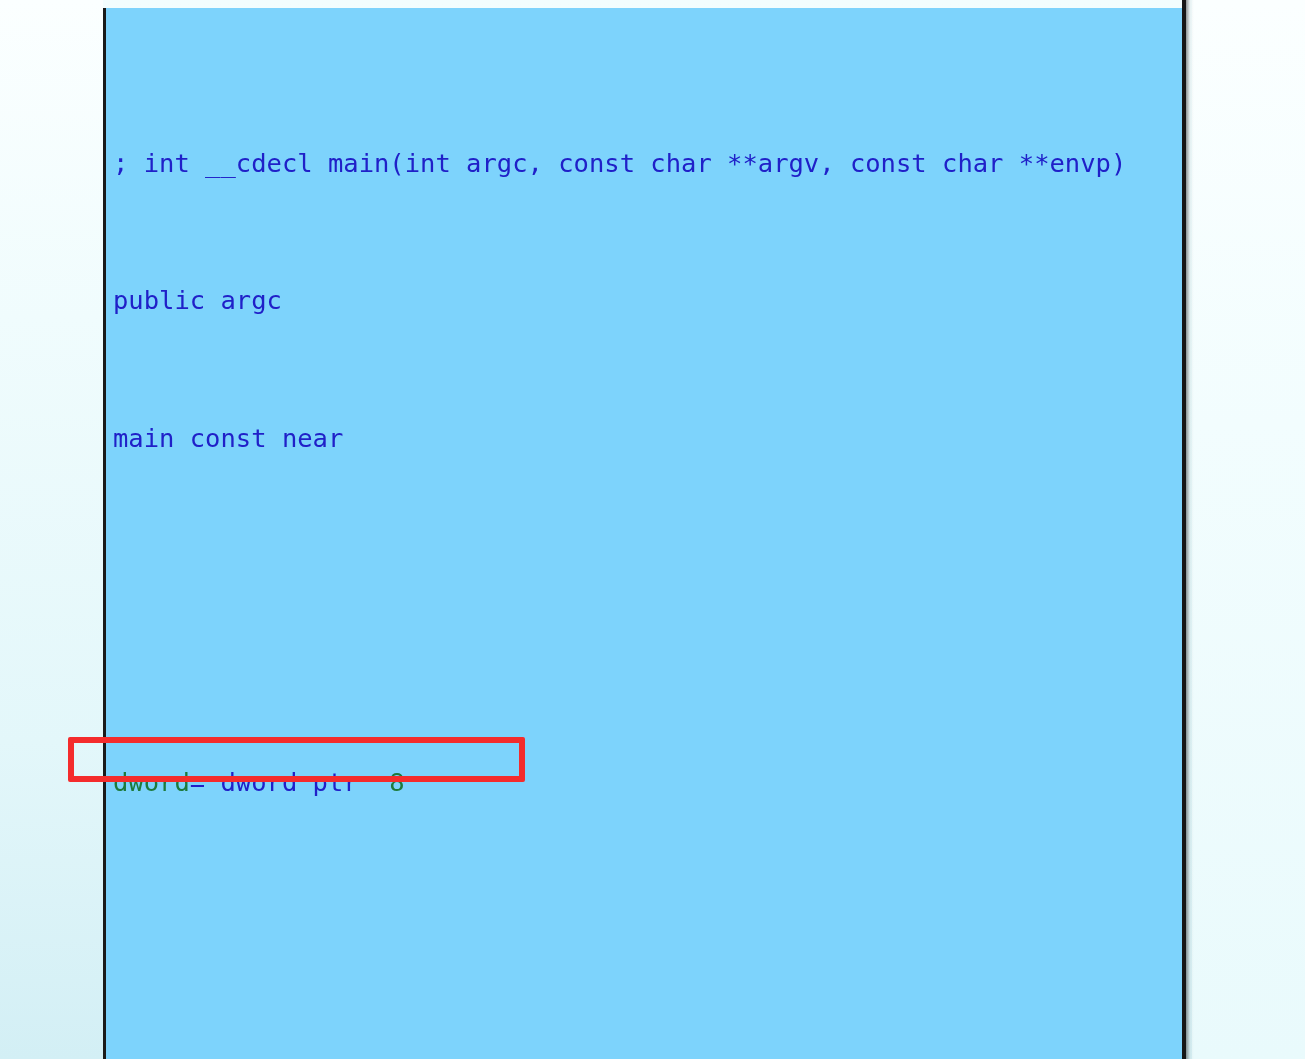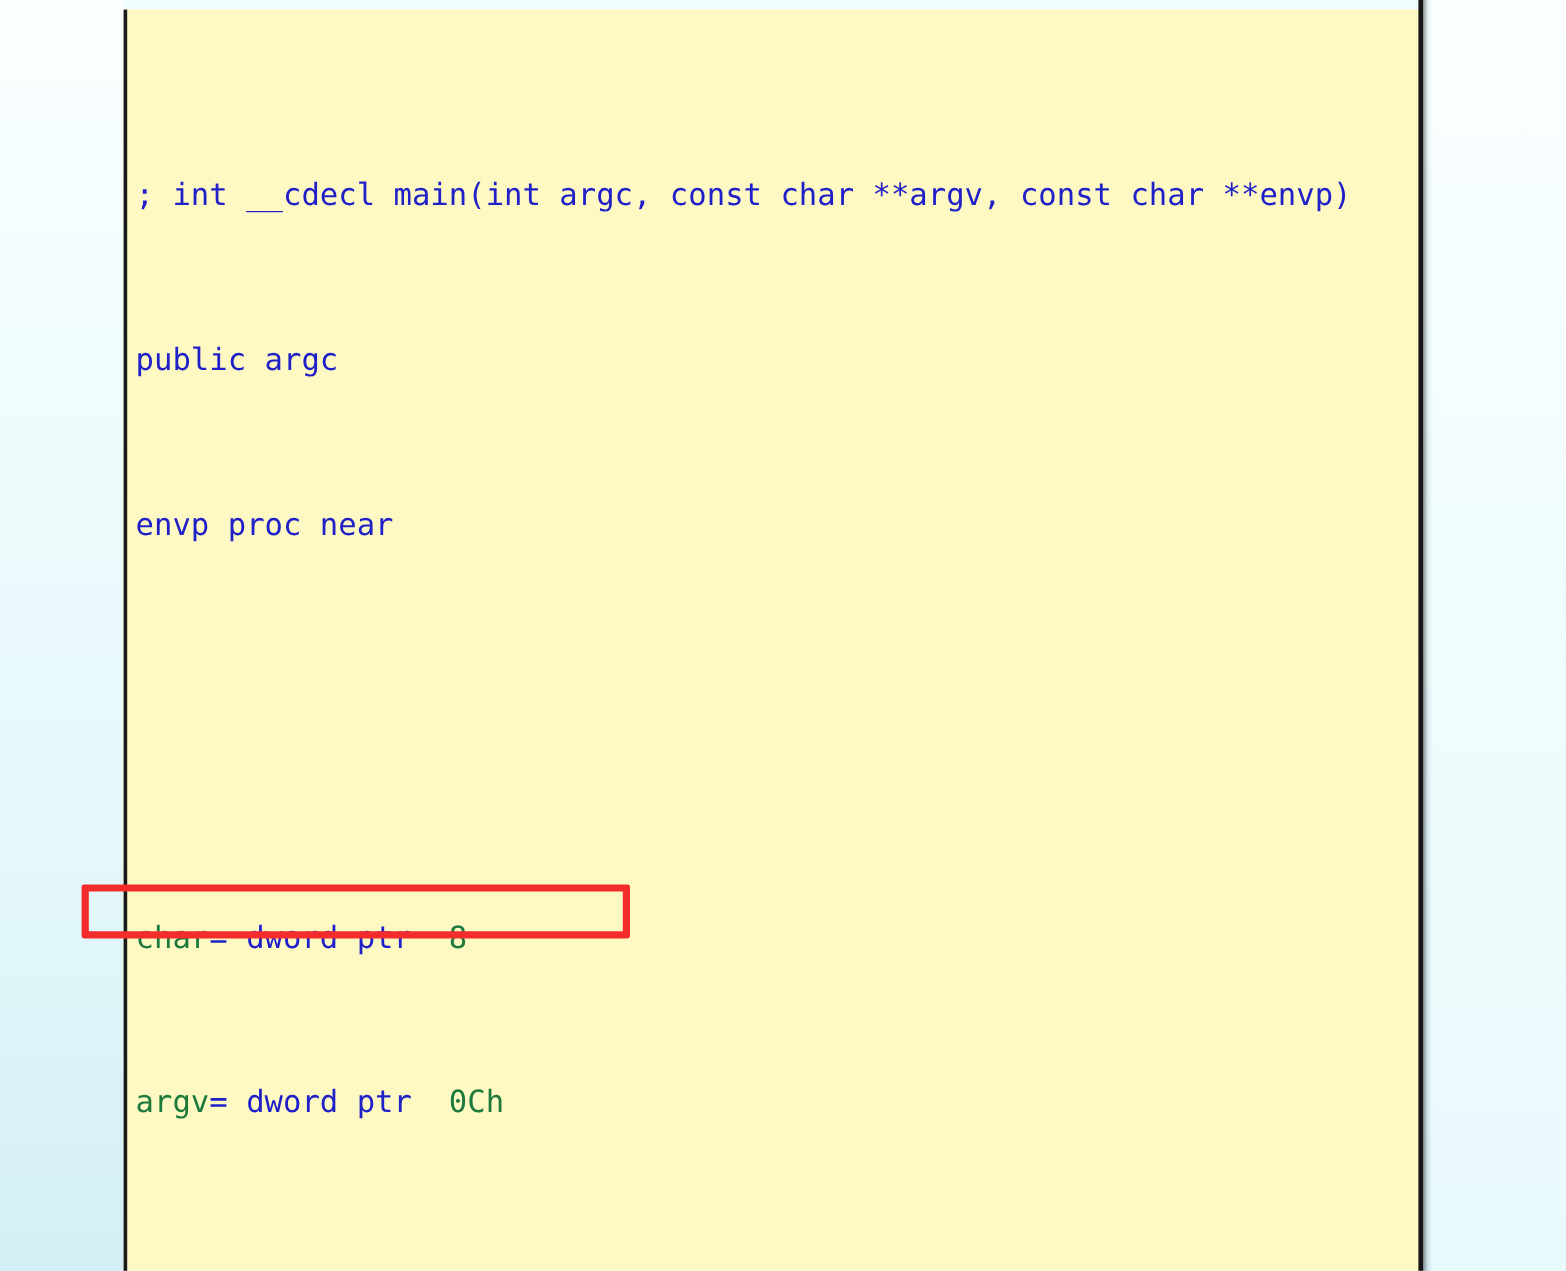--- a/index.html
+++ b/index.html
@@ -35,21 +35,21 @@
     background: linear-gradient(to bottom, #fbffff 0%, #f2fdfe 40%, #e9fafc 100%);
   }
 
   
   .code-panel {
     position: absolute;
     left: 103px;
     top: 8px;
     width: 1082px;
     height: 1051px;
-    background: #fef9c3;
+    background: #7dd3fc;
     border-left: 3px solid #1a1a1a;
     box-sizing: border-box;
     overflow: hidden;
   }
   
   .panel-edge {
     position: absolute;
     left: 1182px;
     top: 0px;
     width: 4px;
@@ -111,29 +111,28 @@
   <div class="outer-right"></div>
 
   <div class="code-panel">
     <div class="code">
 
       
       <div class="line"><span class="t-blue">; int __cdecl main(int argc, const char **argv, const char **envp)</span></div>
 
       <div class="line"><span class="t-blue">public argc</span></div>
 
-      <div class="line"><span class="t-blue">envp proc near</span></div>
+      <div class="line"><span class="t-blue">main const near</span></div>
 
       <div class="line blank">&nbsp;</div>
 
       
 
-      <div class="line"><span class="t-green">char</span><span class="t-blue">= dword ptr </span><span class="t-green"> 8</span></div>
-
-      <div class="line"><span class="t-green">argv</span><span class="t-blue">= dword ptr </span><span class="t-green"> 0Ch</span></div>
+      <div class="line"><span class="t-green">dword</span><span class="t-blue">= dword ptr </span><span class="t-green"> 8</span></div>
+
 
       
 
       
 
       
       
 
       
       

